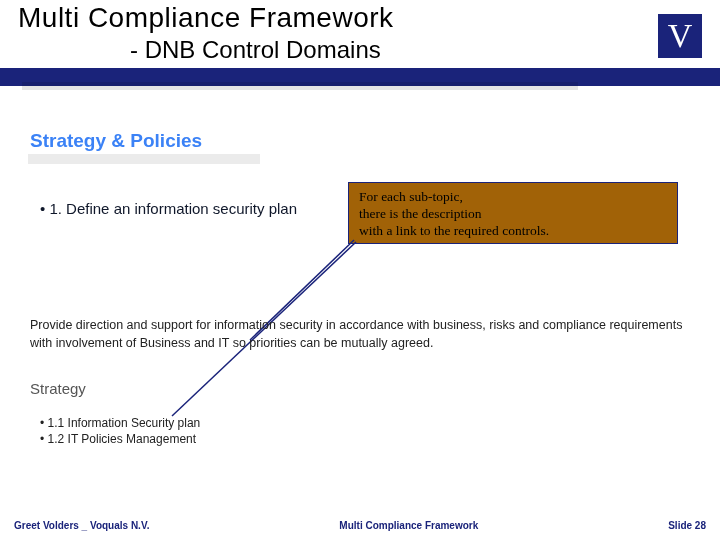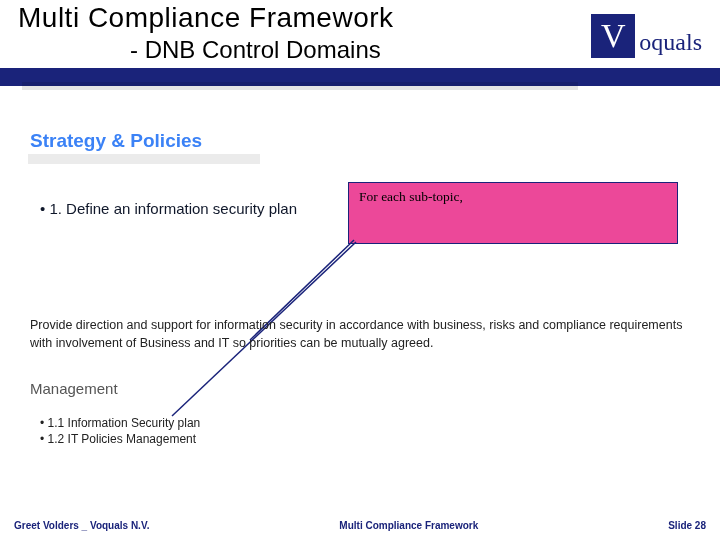--- a/index.html
+++ b/index.html
@@ -103,21 +103,21 @@
     content: "• ";
   }
 
   .callout {
     position: absolute;
     left: 348px;
     top: 182px;
     width: 330px;
     height: 62px;
     border: 1.5px solid #1a237a;
-    background: #ec4899;
+    background: #a16207;
     padding: 6px 10px;
     font-family: "Times New Roman", serif;
     font-size: 13.5px;
     line-height: 1.25;
     color: #000;
   }
 
   .connector {
     position: absolute;
     left: 0;
@@ -176,40 +176,41 @@
 </head>
 <body>
 
 <div class="header-title">Multi Compliance Framework</div>
 <div class="header-sub">- DNB Control Domains</div>
 <div class="header-rule"></div>
 <div class="header-shade"></div>
 
 <div class="logo">
   <div class="logo-box">V</div>
-  <div class="logo-text">oquals</div>
 </div>
 
 <div class="section-heading">Strategy &amp; Policies</div>
 <div class="shade-under"></div>
 
 <div class="list-item">1. Define an information security plan</div>
 
 <div class="callout">
   <div>For each sub-topic,</div>
+  <div>there is the description</div>
+  <div>with a link to the required controls.</div>
 </div>
 
 <svg class="connector">
   <line x1="250" y1="340" x2="354" y2="240" stroke="#1a237a" stroke-width="1.5"></line>
   <line x1="172" y1="416" x2="356" y2="242" stroke="#1a237a" stroke-width="1.5"></line>
 </svg>
 
 <div class="desc-para">Provide direction and support for information security in accordance with business, risks and compliance requirements with involvement of Business and IT so priorities can be mutually agreed.</div>
 
-<div class="subtopics-h">Management</div>
+<div class="subtopics-h">Strategy</div>
 <div class="subtopic sub1">1.1 Information Security plan</div>
 <div class="subtopic sub2">1.2 IT Policies Management</div>
 
 <div class="footer">
   <span>Greet Volders _ Voquals N.V.</span>
   <span class="footer-center">Multi Compliance Framework</span>
   <span>Slide 28</span>
 </div>
 
 </body></html>

